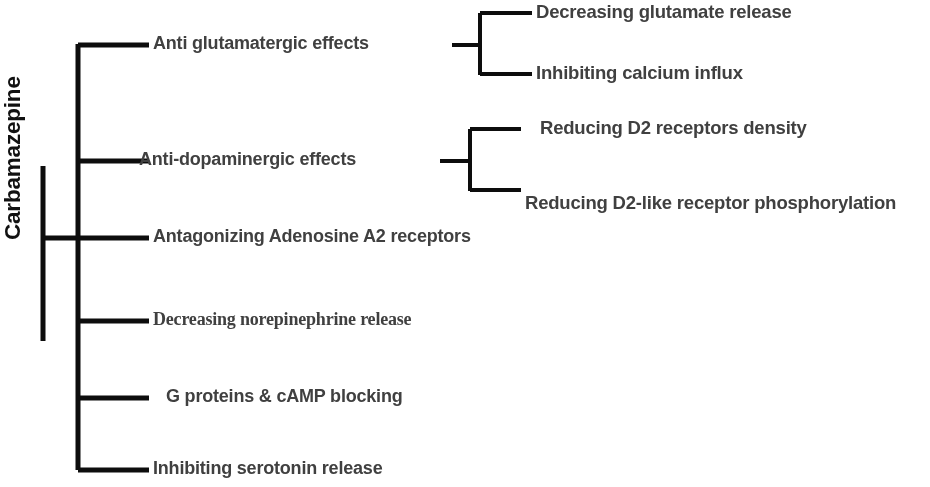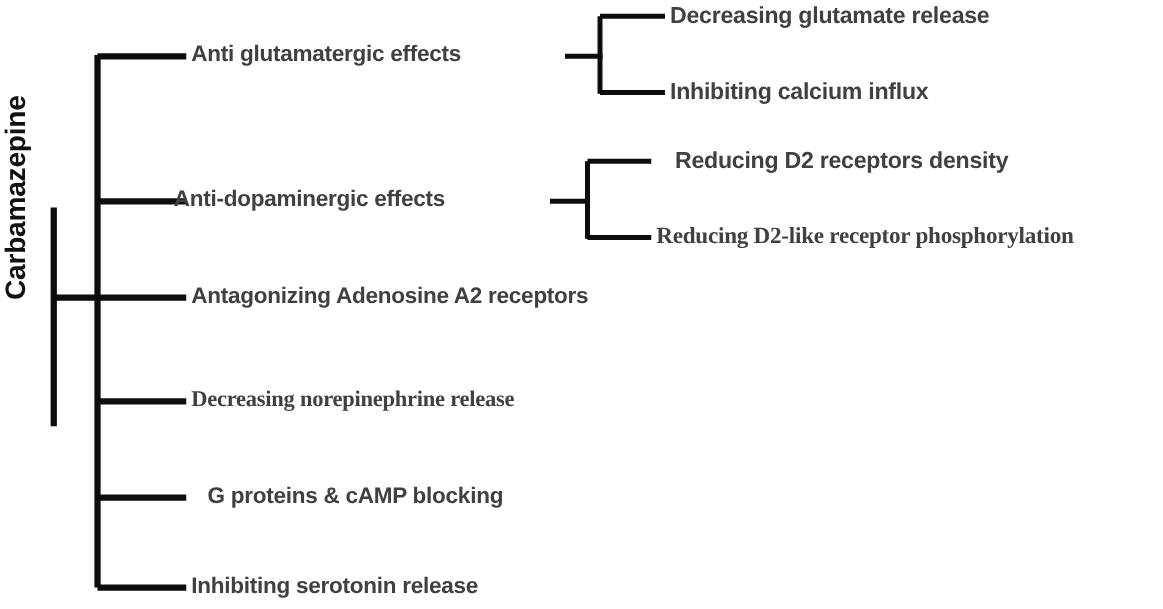--- a/index.html
+++ b/index.html
@@ -99,15 +99,15 @@
   <div class="label level1" style="left: 166px; top: 387px;">G proteins &amp; cAMP blocking</div>
 
   <div class="label level1" style="left: 153px; top: 459px;">Inhibiting serotonin release</div>
 
   <div class="label level2" style="left: 536px; top: 3px;">Decreasing glutamate release</div>
 
   <div class="label level2" style="left: 536px; top: 64px;">Inhibiting calcium influx</div>
 
   <div class="label level2" style="left: 511px; top: 119px; margin-left: 29px;">Reducing D2 receptors density</div>
 
-  <div class="label level2" style="left: 525px; top: 180px; font-family: Liberation Serif, serif;">Reducing D2-like receptor phosphorylation</div>
+  <div class="label level2" style="left: 525px; top: 194px;">Reducing D2-like receptor phosphorylation</div>
 
 </div>
 
 </body></html>

